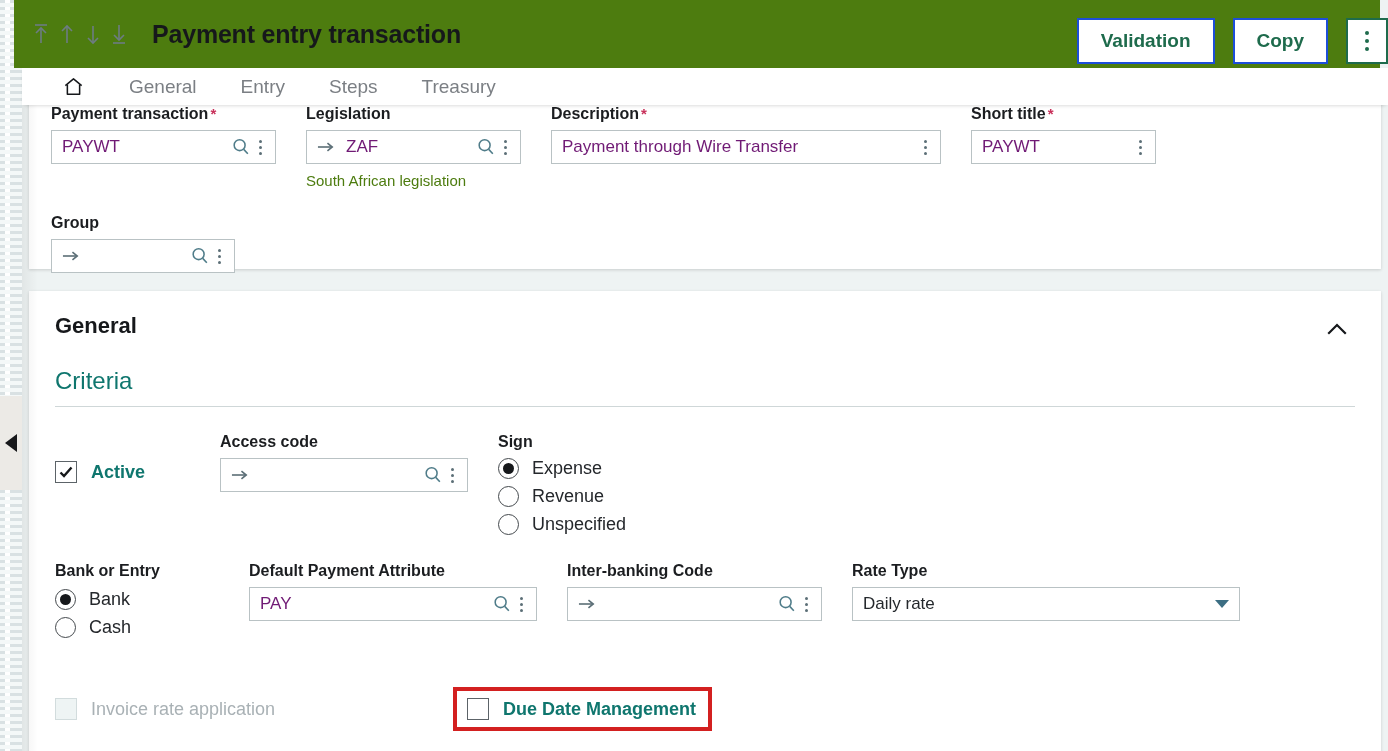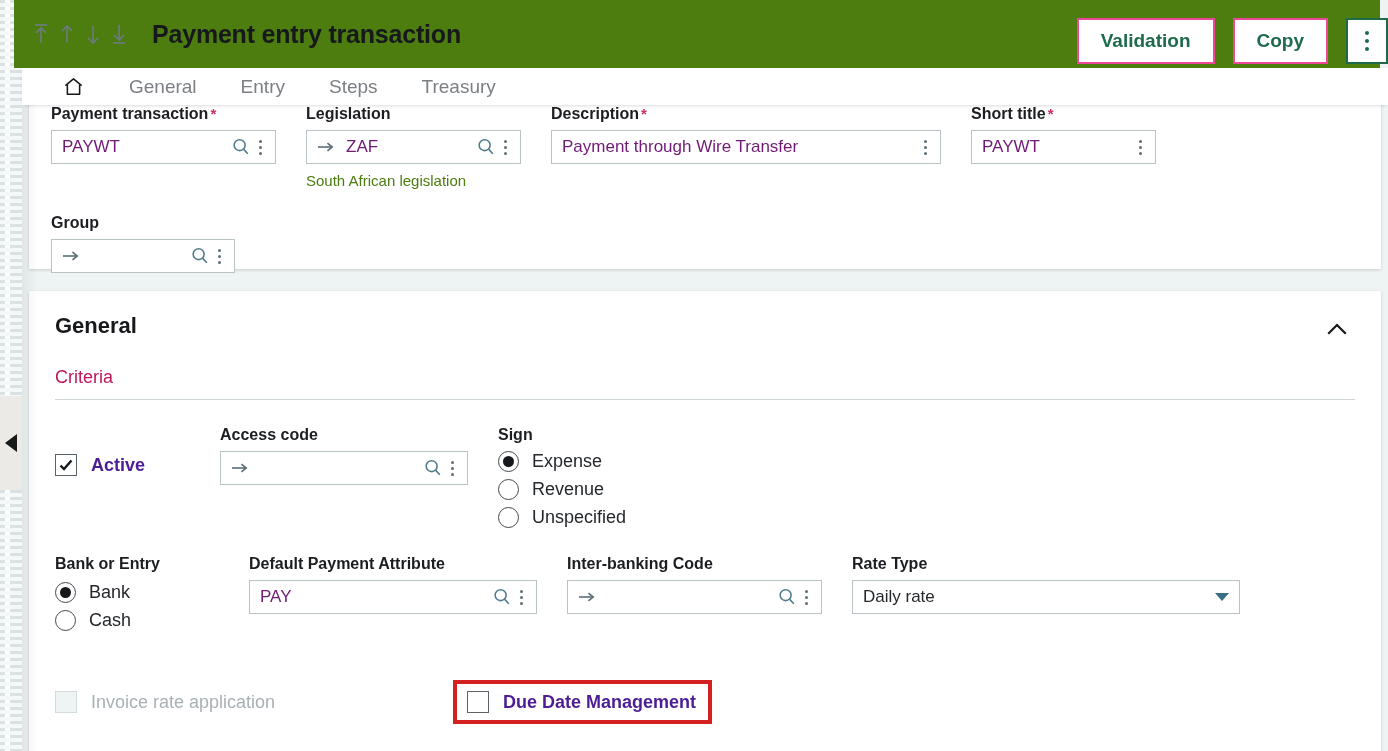--- a/index.html
+++ b/index.html
@@ -113,21 +113,21 @@
   }
   .hdr-actions {
     position: absolute;
     right: 0;
     top: 18px;
     display: flex;
     align-items: stretch;
     gap: 18px;
   }
   .btn-outline {
-    border: 2px solid #ec4899;
+    border: 2px solid #1d4ed8;
     background: #ffffff;
     color: #1e6b4c;
     font-family: "Liberation Sans", sans-serif;
     font-size: 19px;
     font-weight: bold;
     padding: 0 22px;
     height: 46px;
     line-height: 42px;
     cursor: pointer;
     white-space: nowrap;
@@ -301,22 +301,22 @@
     color: #16181b;
   }
   .collapse-btn {
     position: absolute;
     right: 26px;
     top: 24px;
     cursor: pointer;
     padding: 6px;
   }
   .group-label {
-    font-size: 18px;
-    color: #be185d;
+    font-size: 24px;
+    color: #0f766e;
     margin-top: 28px;
   }
   .hr {
     height: 1px;
     background: #cfd7d8;
     margin-top: 11px;
   }
 
   .check {
     display: flex;
@@ -327,21 +327,21 @@
   .cbox {
     width: 22px; height: 22px;
     border: 1px solid #5c6368;
     background: #fff;
     display: flex;
     align-items: center;
     justify-content: center;
     flex: 0 0 auto;
   }
   .cbox.disabled { border-color: #d2dcdd; background: #eef4f4; }
-  .clabel { font-size: 18px; font-weight: bold; color: #4c1d95; white-space: nowrap; }
+  .clabel { font-size: 18px; font-weight: bold; color: #0f766e; white-space: nowrap; }
   .clabel.disabled { color: #a9b1b5; font-weight: normal; }
 
   .radio-row {
     display: flex;
     align-items: center;
     gap: 13px;
     cursor: pointer;
     margin-bottom: 7px;
   }
   .rbox {

